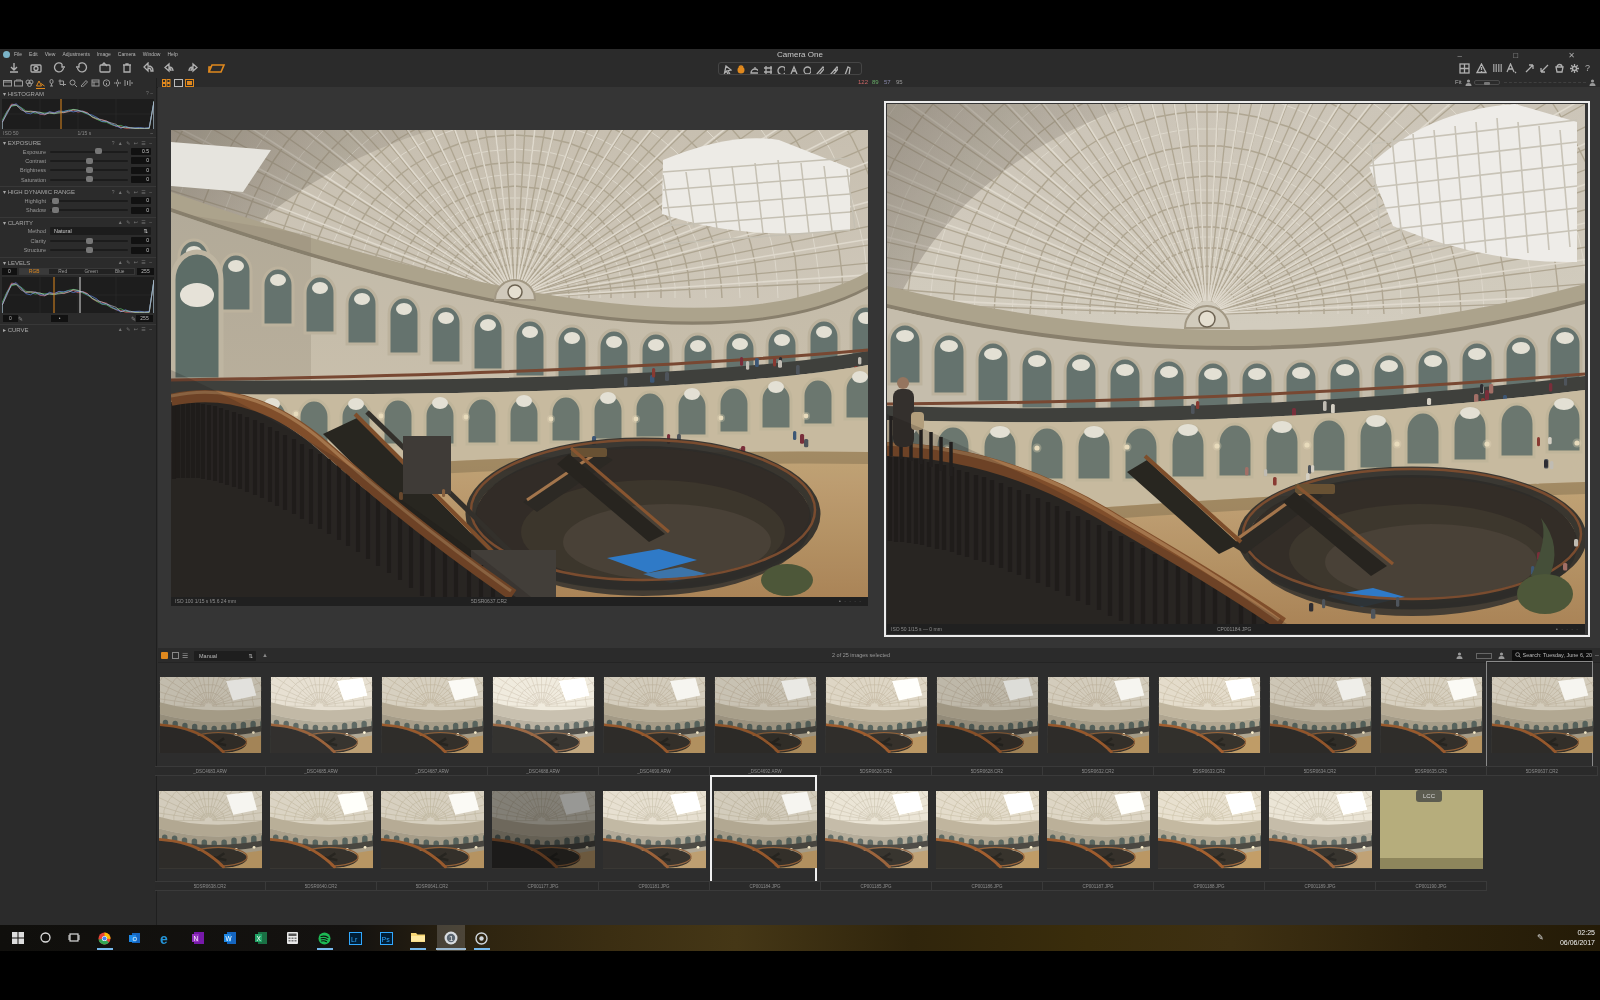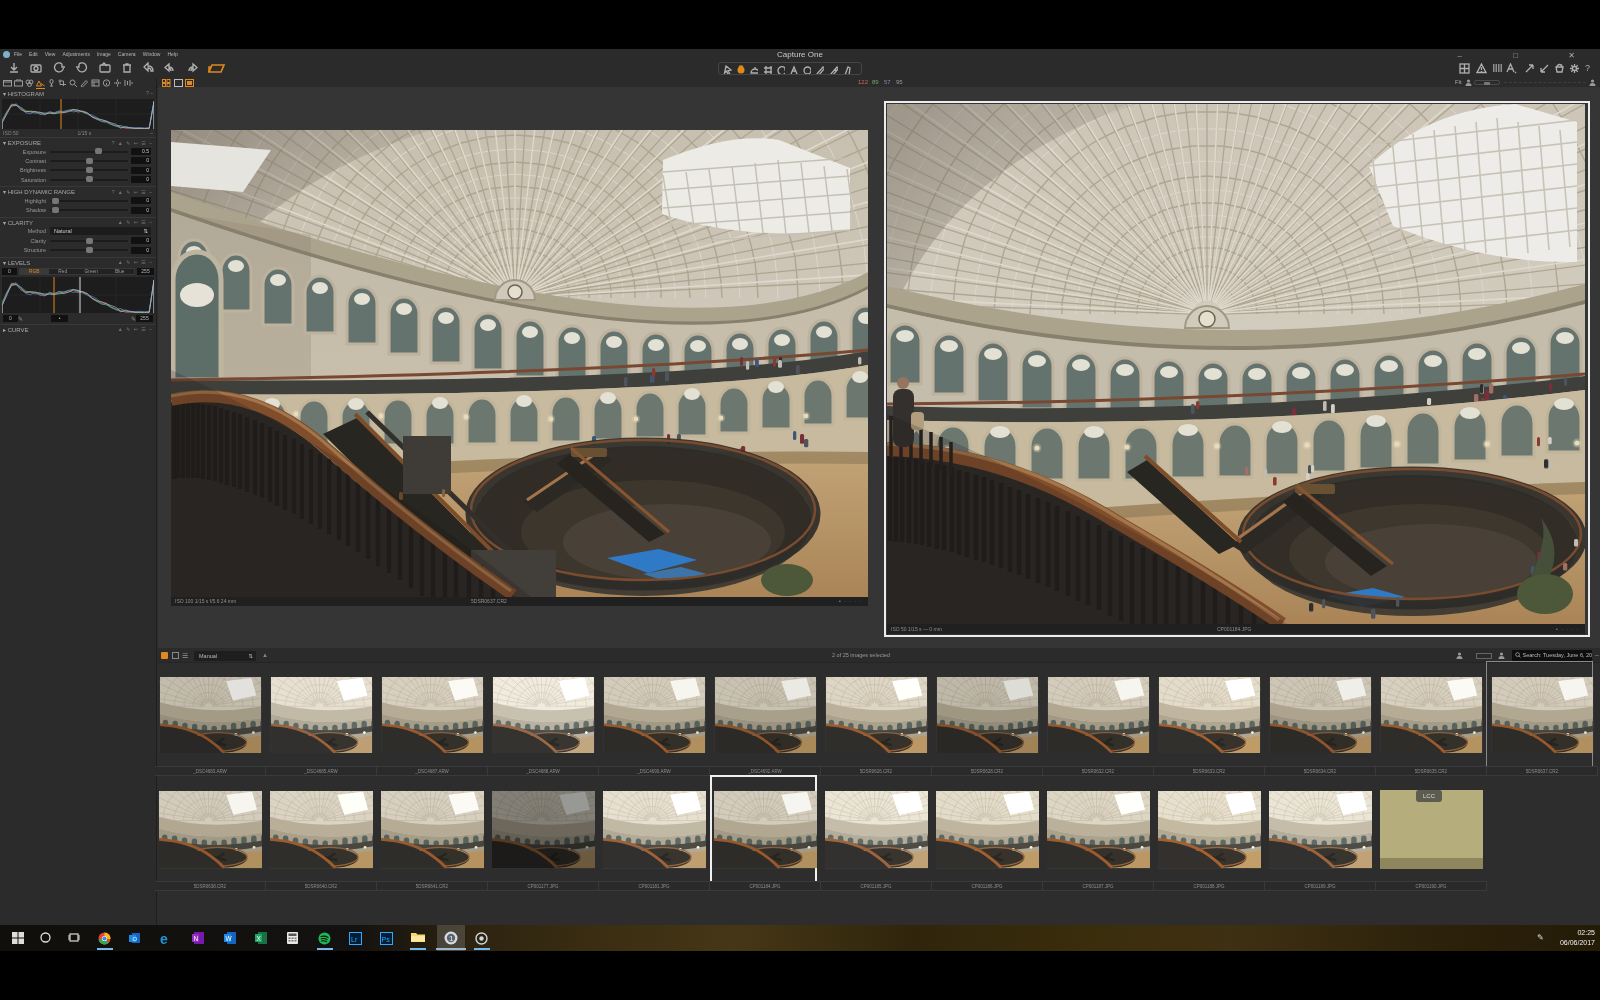--- a/index.html
+++ b/index.html
@@ -105,21 +105,21 @@
     <div class="menu" style="font-size:5px;gap:7px">
         <span>File</span>
         <span>Edit</span>
         <span>View</span>
         <span>Adjustments</span>
         <span>Image</span>
         <span>Camera</span>
         <span>Window</span>
         <span>Help</span>
       </div>
-    <div class="apptitle">Capture One</div>
+    <div class="apptitle">Camera One</div>
     <span class="winbtn" style="right:138px">–</span>
     <span class="winbtn" style="right:82px">□</span>
     <span class="winbtn" style="right:25px">✕</span>
   </div>
 
   <div class="toolbar">
     <span style="position:absolute;left:8px;top:2px">
         <svg width="12" height="11" viewBox="0 0 12 11" fill="none" stroke="#b0b0b0" stroke-width="1.3">
           <path d="M6,1 v7 M3,5 l3,3 l3,-3 M2,10 h8" stroke-width="1.4"></path>
         </svg>

